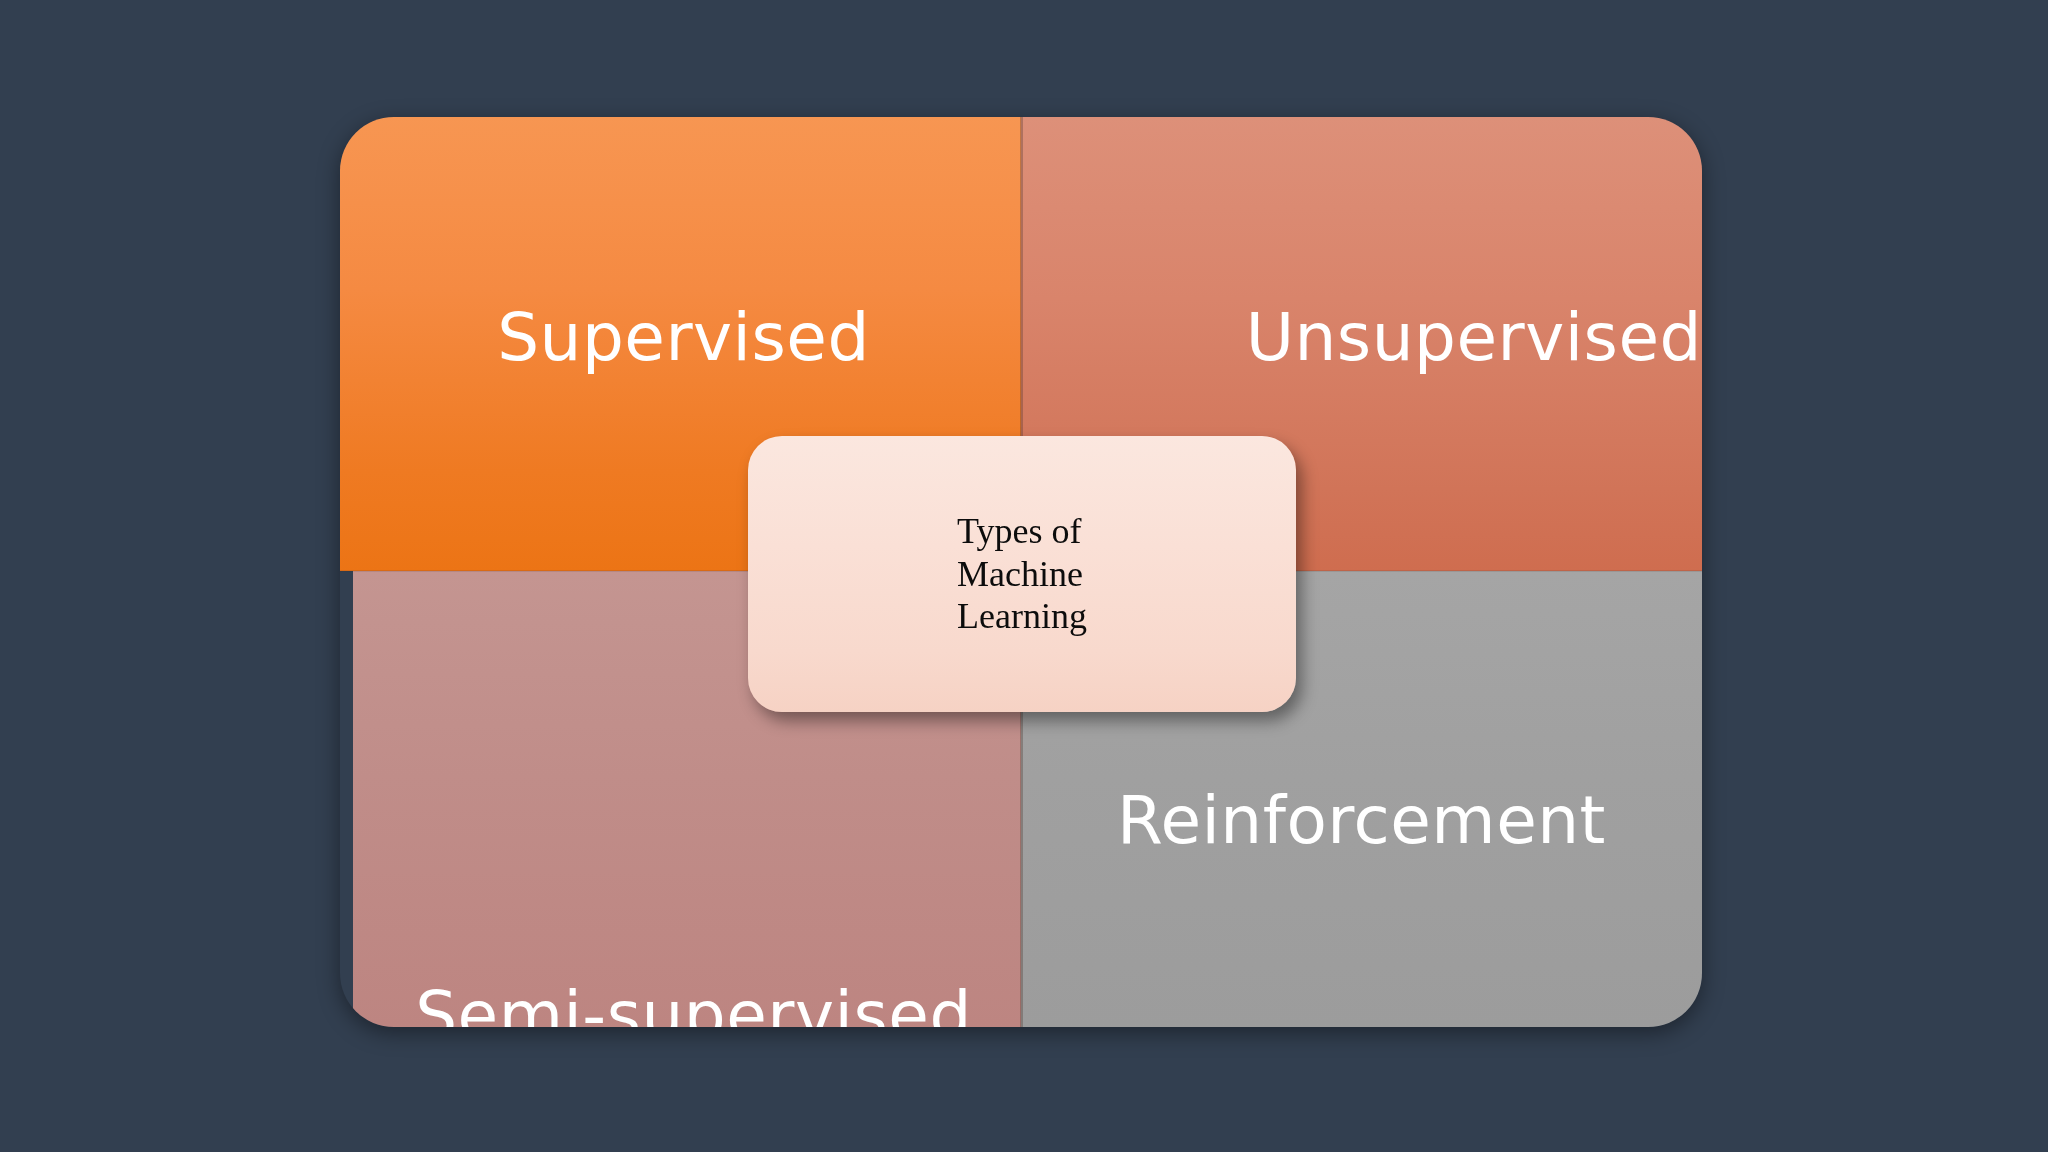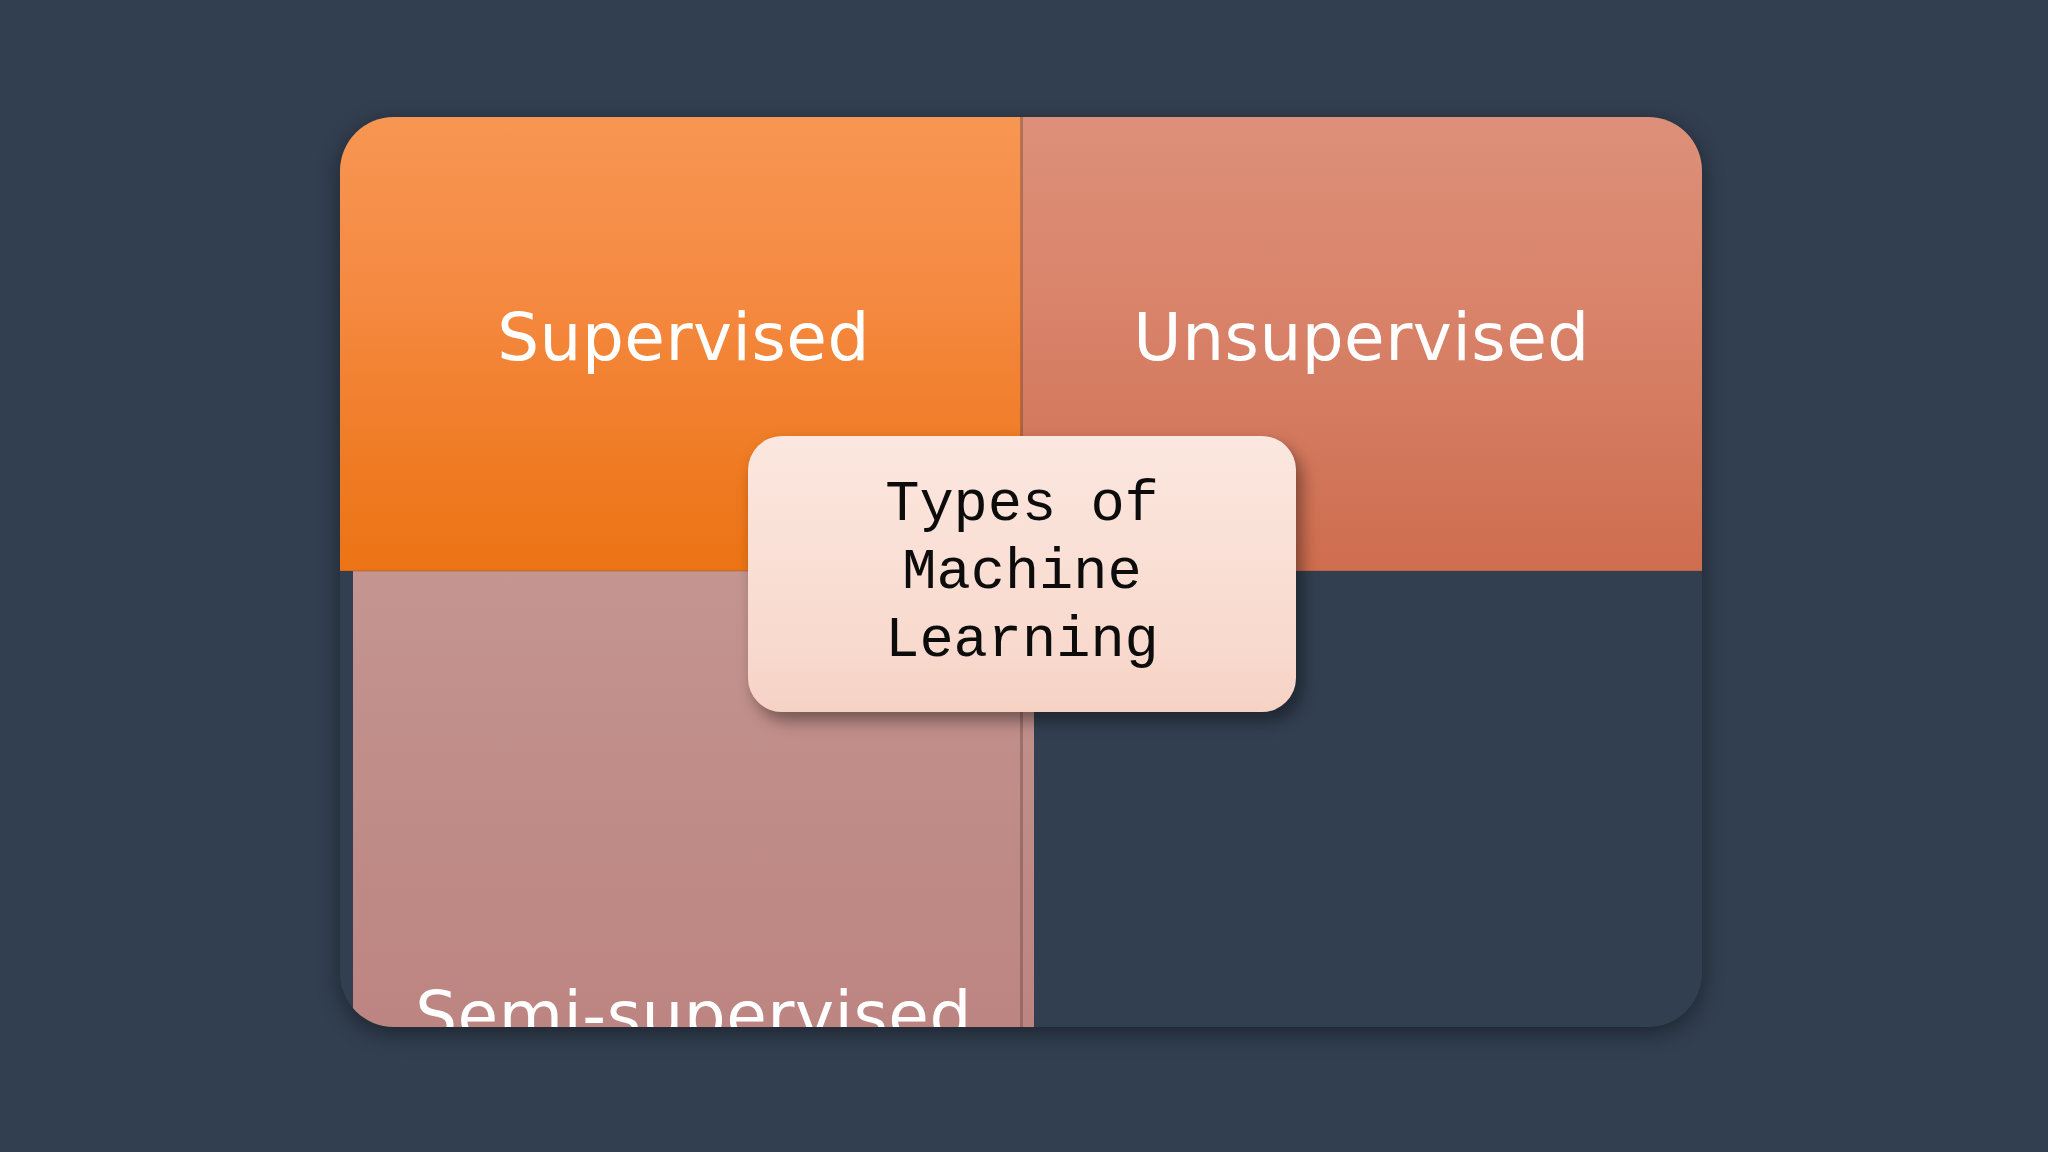--- a/index.html
+++ b/index.html
@@ -37,21 +37,21 @@
   .quad {
     position: absolute;
     box-sizing: border-box;
     display: flex;
     align-items: center;
     justify-content: center;
   }
 
   
   .quad.tl { left: 0;      top: 0;      width: 50.0%;  height: 49.9%; padding-left: 6px; }
-  .quad.tr { left: 50.0%;  top: 0;      width: 50.0%;  height: 49.9%; }
+  .quad.tr { left: 50.0%;  top: 0;      width: 50.0%;  height: 49.9%; justify-content: flex-end; }
   .quad.bl { left: 13px;      top: 49.9%;  width: 50.0%;  height: 50.1%; align-items: flex-end; }
   .quad.br { left: 50.0%;  top: 49.9%;  width: 50.0%;  height: 50.1%; }
 
   .quad.tl { background: linear-gradient(180deg, #f79652 0%, #f58a42 38%, #ef7a22 78%, #ec7415 100%); }
   .quad.tr { background: linear-gradient(180deg, #dd9079 0%, #d9846b 40%, #d17458 82%, #cf6d4f 100%); }
   .quad.bl { background: linear-gradient(180deg, #c49591 0%, #c08d89 45%, #bd8581 100%); }
   .quad.br { background: linear-gradient(180deg, #a5a5a5 0%, #a0a0a0 45%, #9c9c9c 100%); }
 
   
   .seam-v {
@@ -102,25 +102,25 @@
     height: 276px;
     border-radius: 34px;
     background: linear-gradient(180deg, #fbe7df 0%, #fae0d6 40%, #f8d9cd 78%, #f6d2c4 100%);
     box-shadow: 6px 9px 16px rgba(0,0,0,0.40);
     display: flex;
     align-items: center;
     justify-content: center;
   }
   #center-title {
     color: #0c0c0c;
-    font-family: Liberation Mono, monospace;
-    font-size: 57px;
+    font-family: Liberation Serif, serif;
+    font-size: 36px;
     font-weight: 400;
     line-height: 1.19;
-    text-align: center;
+    text-align: left;
     white-space: pre-line;
     user-select: none;
   }
 </style>
 </head>
 <body>
 
 <div id="stage">
 
   <div id="ml-card">
@@ -130,20 +130,23 @@
     </div>
 
     <div class="quad tr">
       <div class="quad-label">Unsupervised</div>
     </div>
 
     <div class="quad bl">
       <div class="quad-label">Semi-supervised</div>
     </div>
 
+    <div class="quad br">
+      <div class="quad-label">Reinforcement</div>
+    </div>
 
     <div class="seam-v"></div>
     <div class="seam-h"></div>
 
   </div>
 
   <div id="center-box">
     <div id="center-title">Types of
 Machine
 Learning</div>

